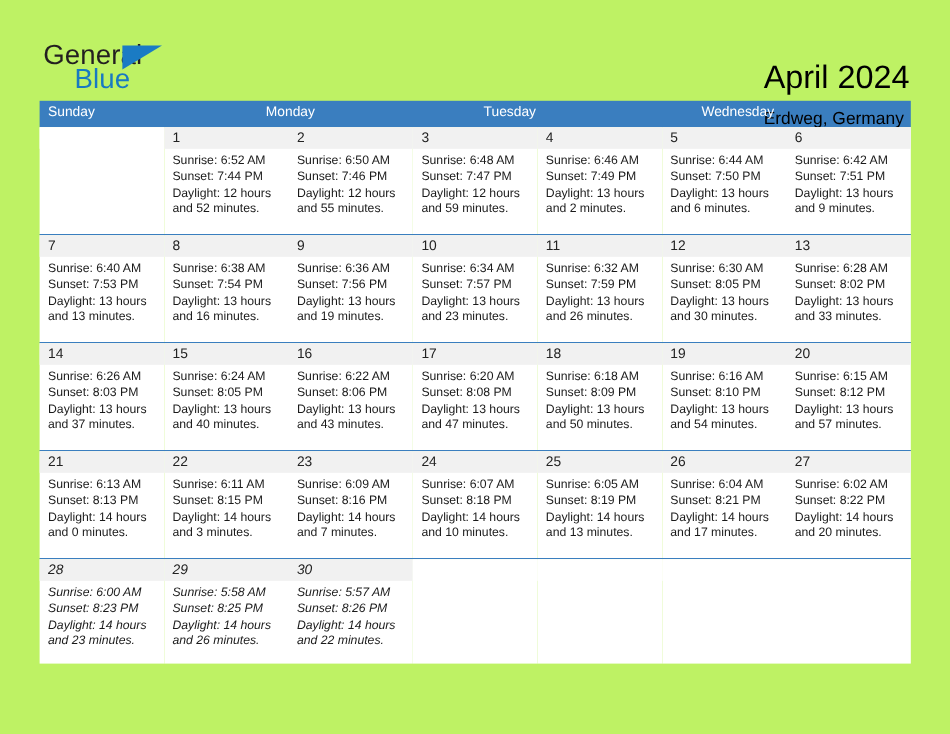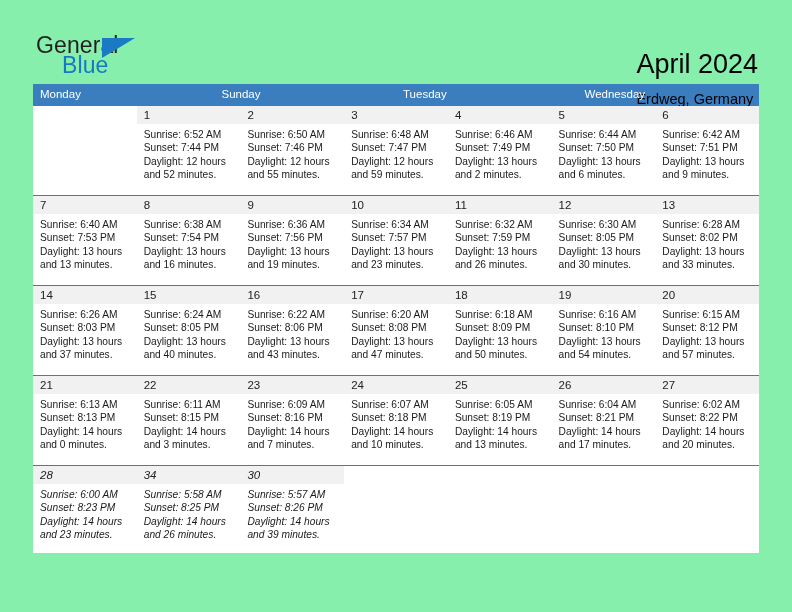--- a/index.html
+++ b/index.html
@@ -10,21 +10,21 @@
     height: 612px;
     background: #ffffff;
     font-family: "Liberation Sans", sans-serif;
     -webkit-font-smoothing: antialiased;
   }
 
   .page {
     position: relative;
     width: 792px;
     height: 612px;
-    background: #86efac;
+    background: #bef264;
     padding: 0;
   }
 
   
   .header {
     display: flex;
     align-items: flex-start;
     justify-content: space-between;
     padding: 28px 34px 0 36px;
     height: 74px;
@@ -155,22 +155,22 @@
     <div class="title-block">
       <div class="cal-title">April 2024</div>
       <div class="cal-subtitle">Erdweg, Germany</div>
     </div>
 
   </div>
 
   <div class="calendar">
 
     <div class="weekday-row">
+      <div class="weekday">Sunday</div>
       <div class="weekday">Monday</div>
-      <div class="weekday">Sunday</div>
       <div class="weekday">Tuesday</div>
       <div class="weekday">Wednesday</div>
     </div>
 
     <div class="week-row">
       <div class="day-cell">
           <div class="daynum-band">
             <span class="daynum"></span>
           </div>
           <div class="day-body">
@@ -495,38 +495,38 @@
           </div>
           <div class="day-body">
             <div class="day-line">Sunrise: 6:00 AM</div>
             <div class="day-line">Sunset: 8:23 PM</div>
             <div class="day-line">Daylight: 14 hours</div>
             <div class="day-line">and 23 minutes.</div>
           </div>
         </div>
       <div class="day-cell filled">
           <div class="daynum-band">
-            <span class="daynum">34</span>
+            <span class="daynum">29</span>
           </div>
           <div class="day-body">
             <div class="day-line">Sunrise: 5:58 AM</div>
             <div class="day-line">Sunset: 8:25 PM</div>
             <div class="day-line">Daylight: 14 hours</div>
             <div class="day-line">and 26 minutes.</div>
           </div>
         </div>
       <div class="day-cell filled">
           <div class="daynum-band">
             <span class="daynum">30</span>
           </div>
           <div class="day-body">
             <div class="day-line">Sunrise: 5:57 AM</div>
             <div class="day-line">Sunset: 8:26 PM</div>
             <div class="day-line">Daylight: 14 hours</div>
-            <div class="day-line">and 39 minutes.</div>
+            <div class="day-line">and 22 minutes.</div>
           </div>
         </div>
       <div class="day-cell">
           <div class="daynum-band">
             <span class="daynum"></span>
           </div>
           <div class="day-body">
             <div class="day-line"></div>
             <div class="day-line"></div>
             <div class="day-line"></div>

